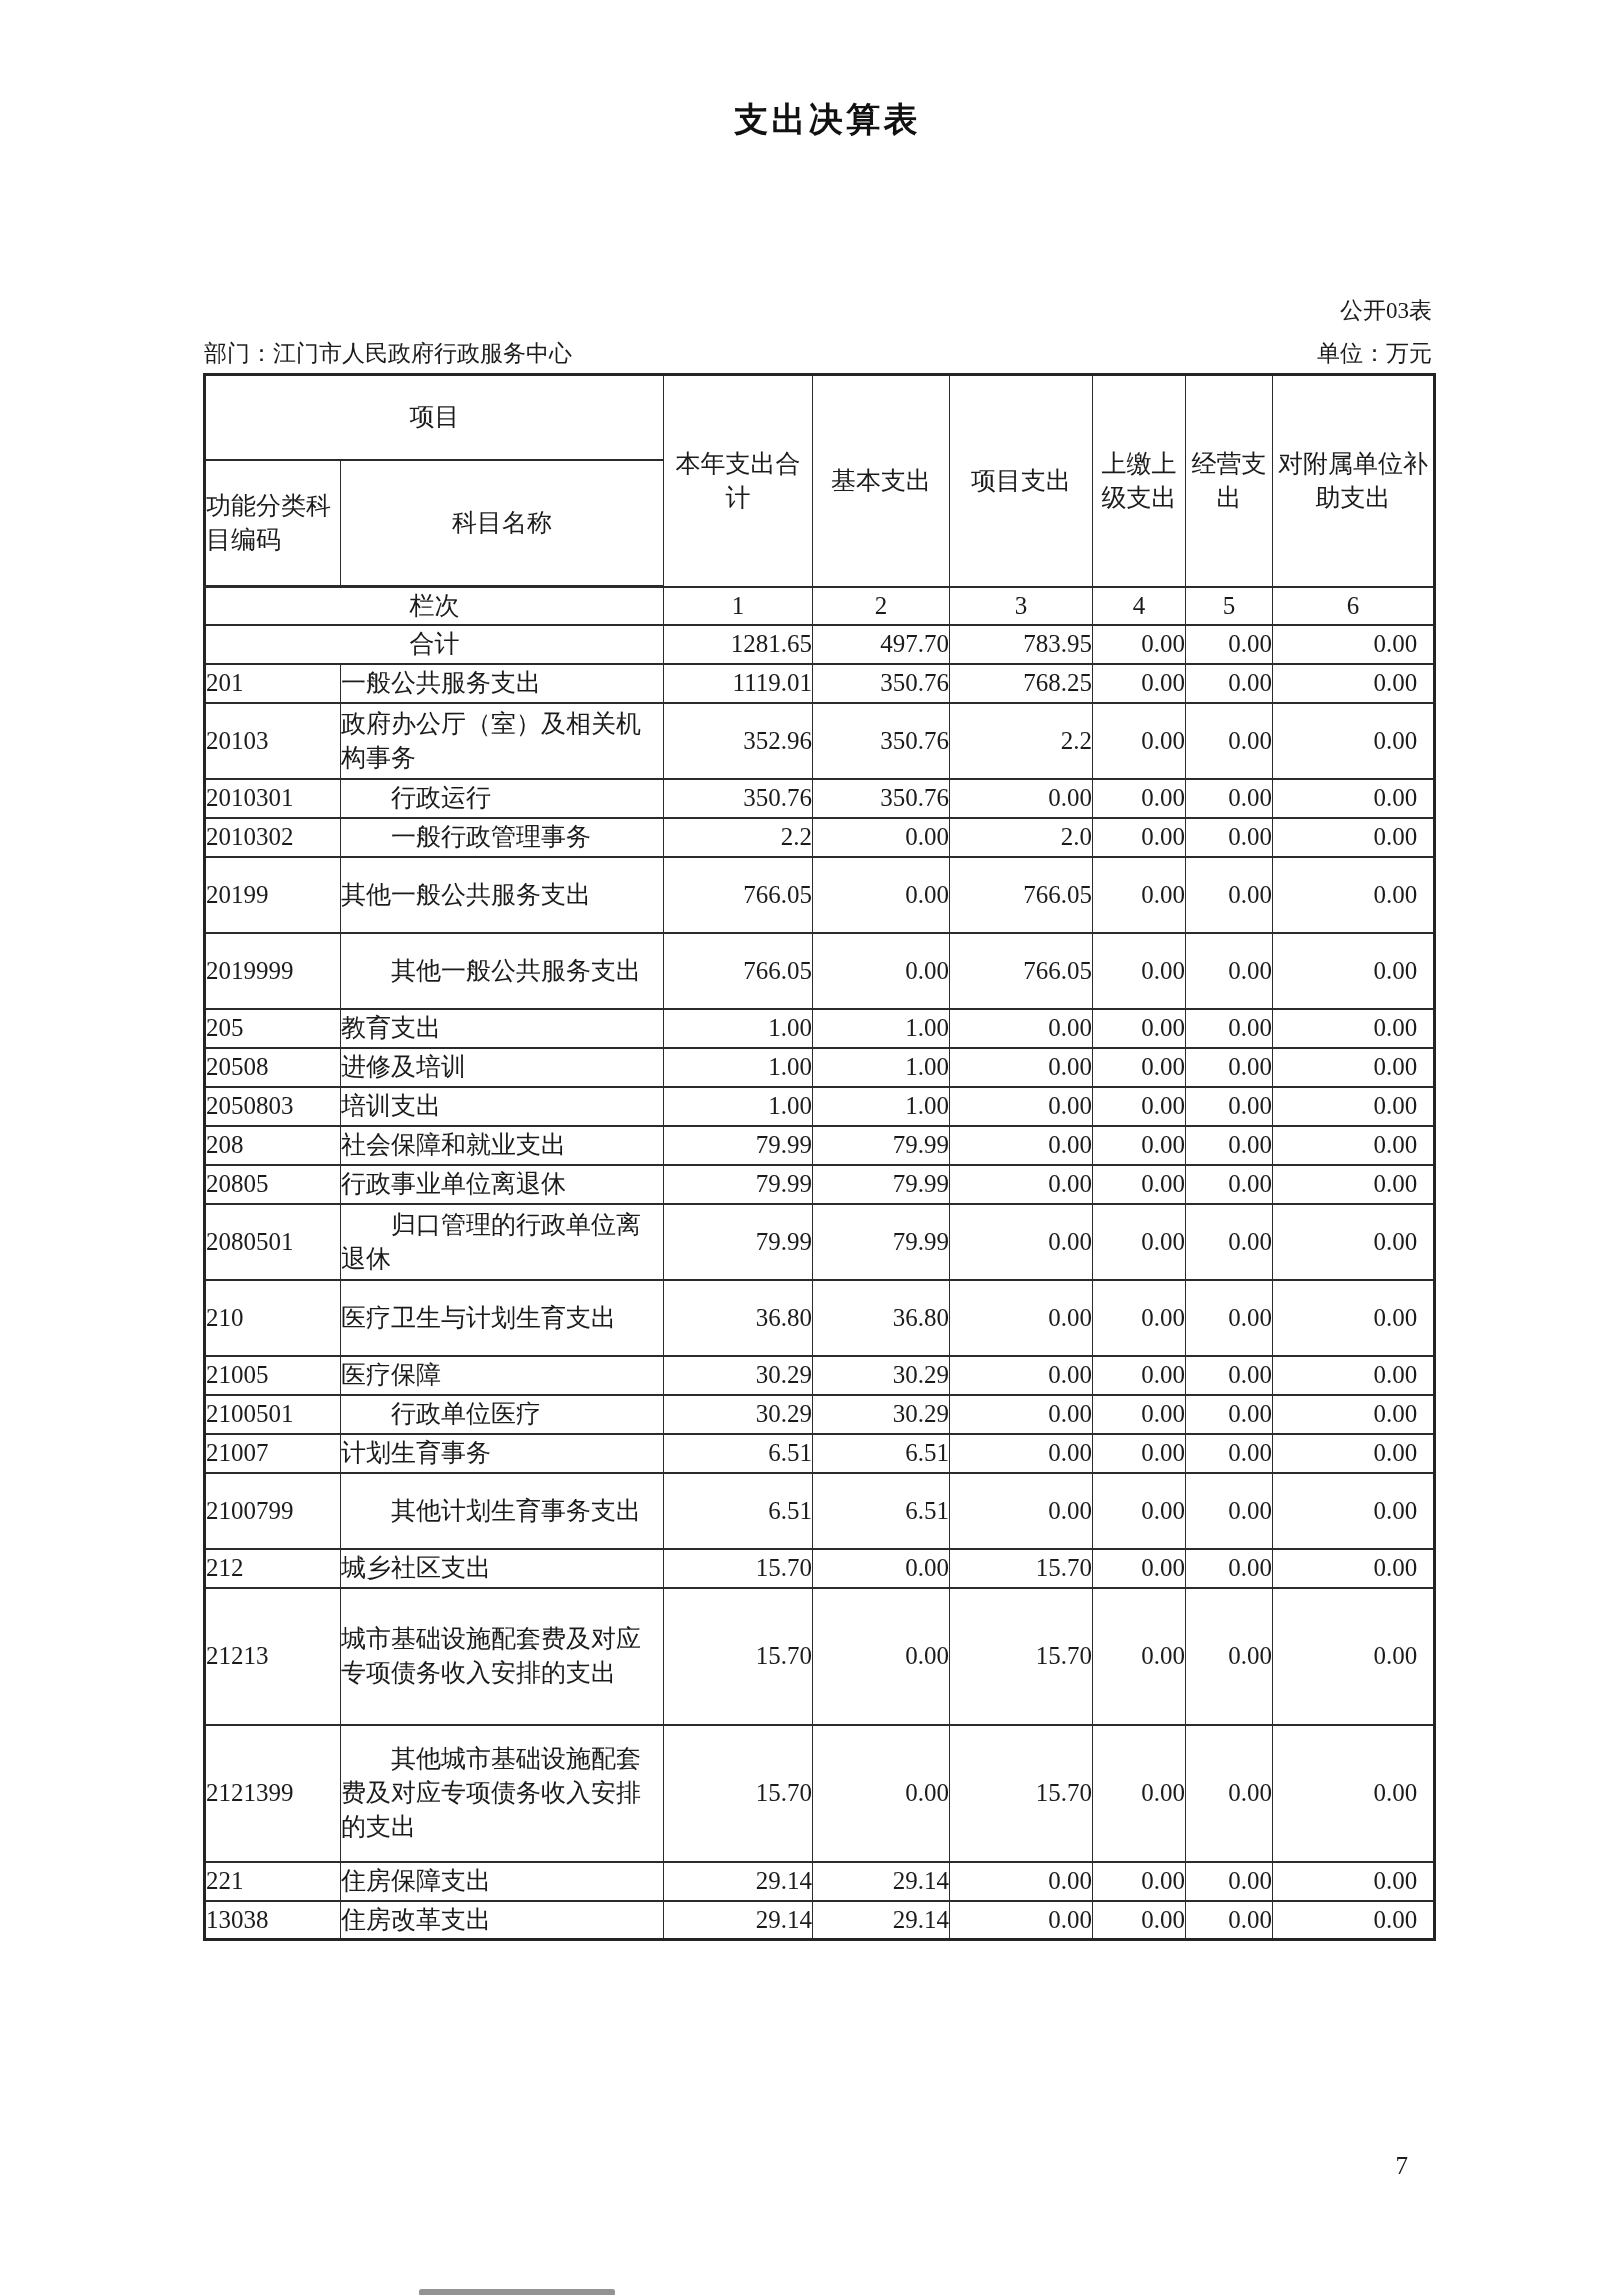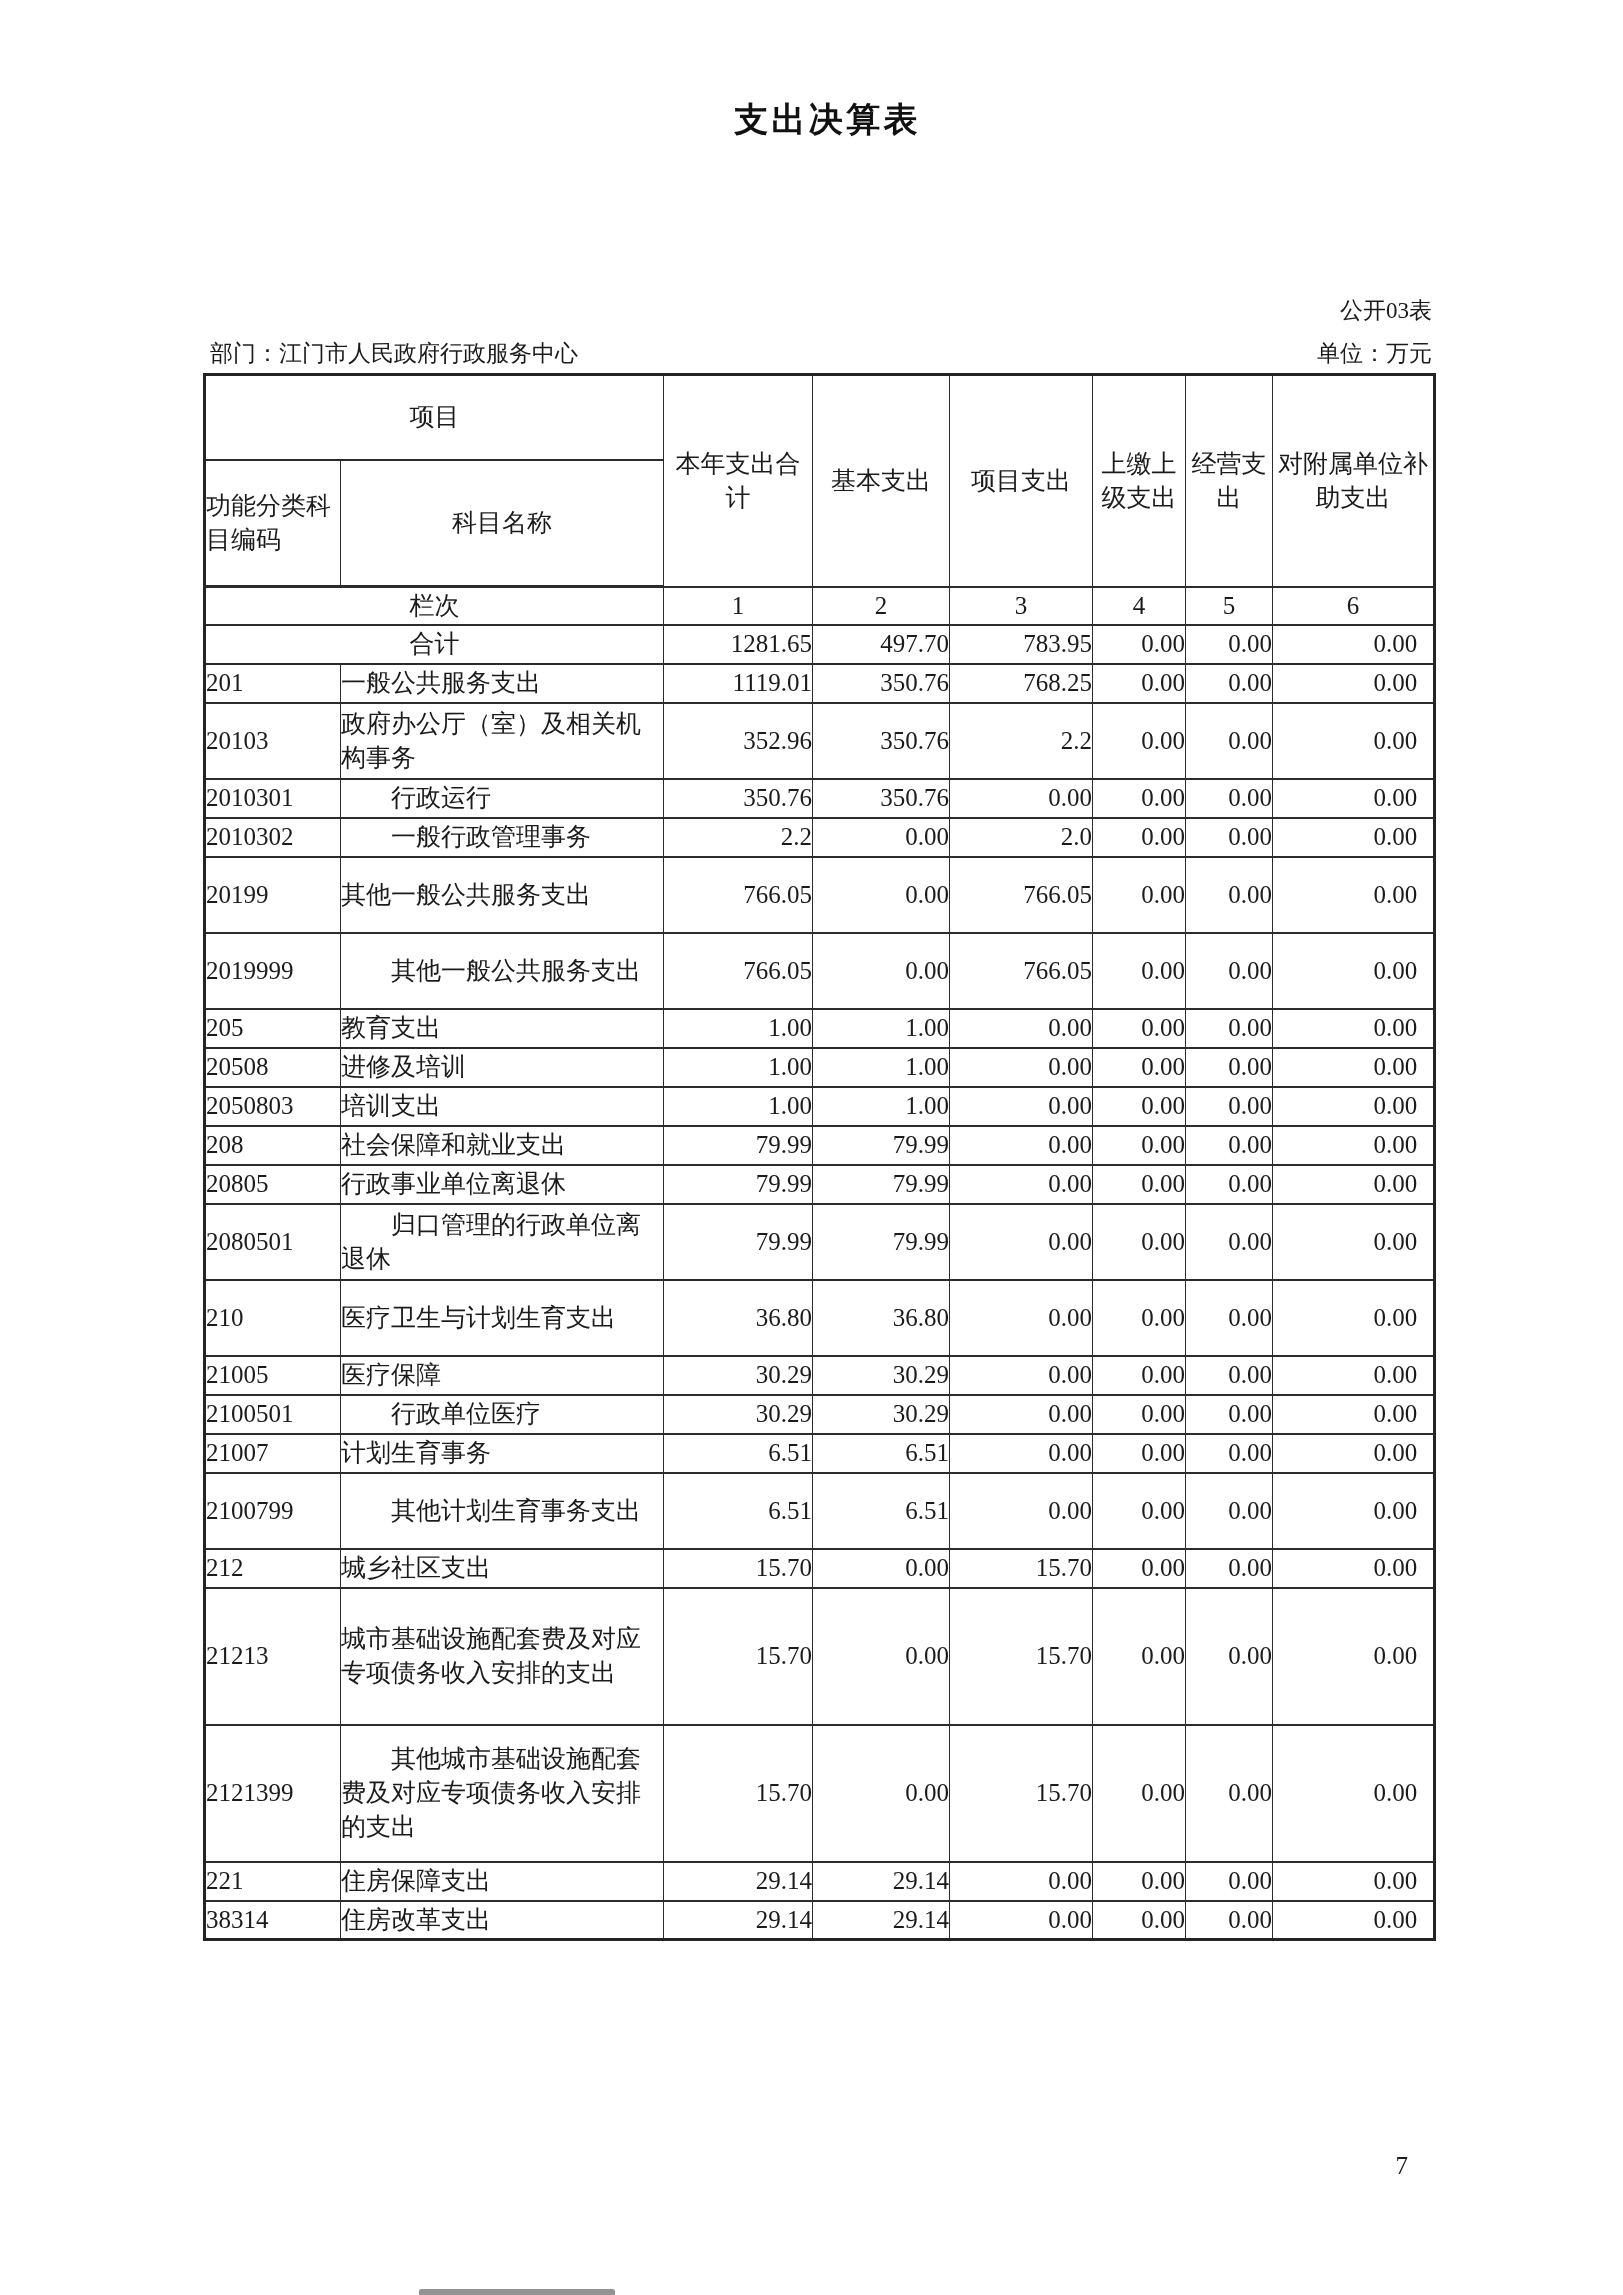--- a/index.html
+++ b/index.html
@@ -6,21 +6,21 @@
   body{
     width:1623px;height:2295px;position:relative;background:#ffffff;
     font-family:"Liberation Serif","DejaVu Serif",serif;color:#1b1b1b;
     overflow:hidden;
   }
   .page-title{
     position:absolute;top:97px;left:16px;width:1623px;text-align:center;
     font-size:34px;font-weight:bold;letter-spacing:3.3px;color:#111;
   }
   .meta-form{position:absolute;top:295px;right:191px;font-size:23px;}
-  .meta-dept{position:absolute;top:338px;left:210px;font-size:23px;}
+  .meta-dept{position:absolute;top:338px;left:204px;font-size:23px;}
   .meta-unit{position:absolute;top:338px;right:191px;font-size:23px;}
   table.budget{
     position:absolute;top:373px;left:203px;width:1231px;
     border-collapse:collapse;table-layout:fixed;
     border:3.3px solid #242424;
   }
   table.budget td{
     border:1.3px solid #2b2b2b;
     border-top-width:2px;border-bottom-width:2px;
     font-size:25px;line-height:1.35;vertical-align:middle;
@@ -336,21 +336,21 @@
     <td class="name">住房保障支出</td>
     <td class="num">29.14</td>
     <td class="num">29.14</td>
     <td class="num">0.00</td>
     <td class="num">0.00</td>
     <td class="num">0.00</td>
     <td class="num last">0.00</td>
   </tr>
 
   <tr class="r1">
-    <td class="code">38314</td>
+    <td class="code">13038</td>
     <td class="name">住房改革支出</td>
     <td class="num">29.14</td>
     <td class="num">29.14</td>
     <td class="num">0.00</td>
     <td class="num">0.00</td>
     <td class="num">0.00</td>
     <td class="num last">0.00</td>
   </tr>
   </tbody>
 </table>

